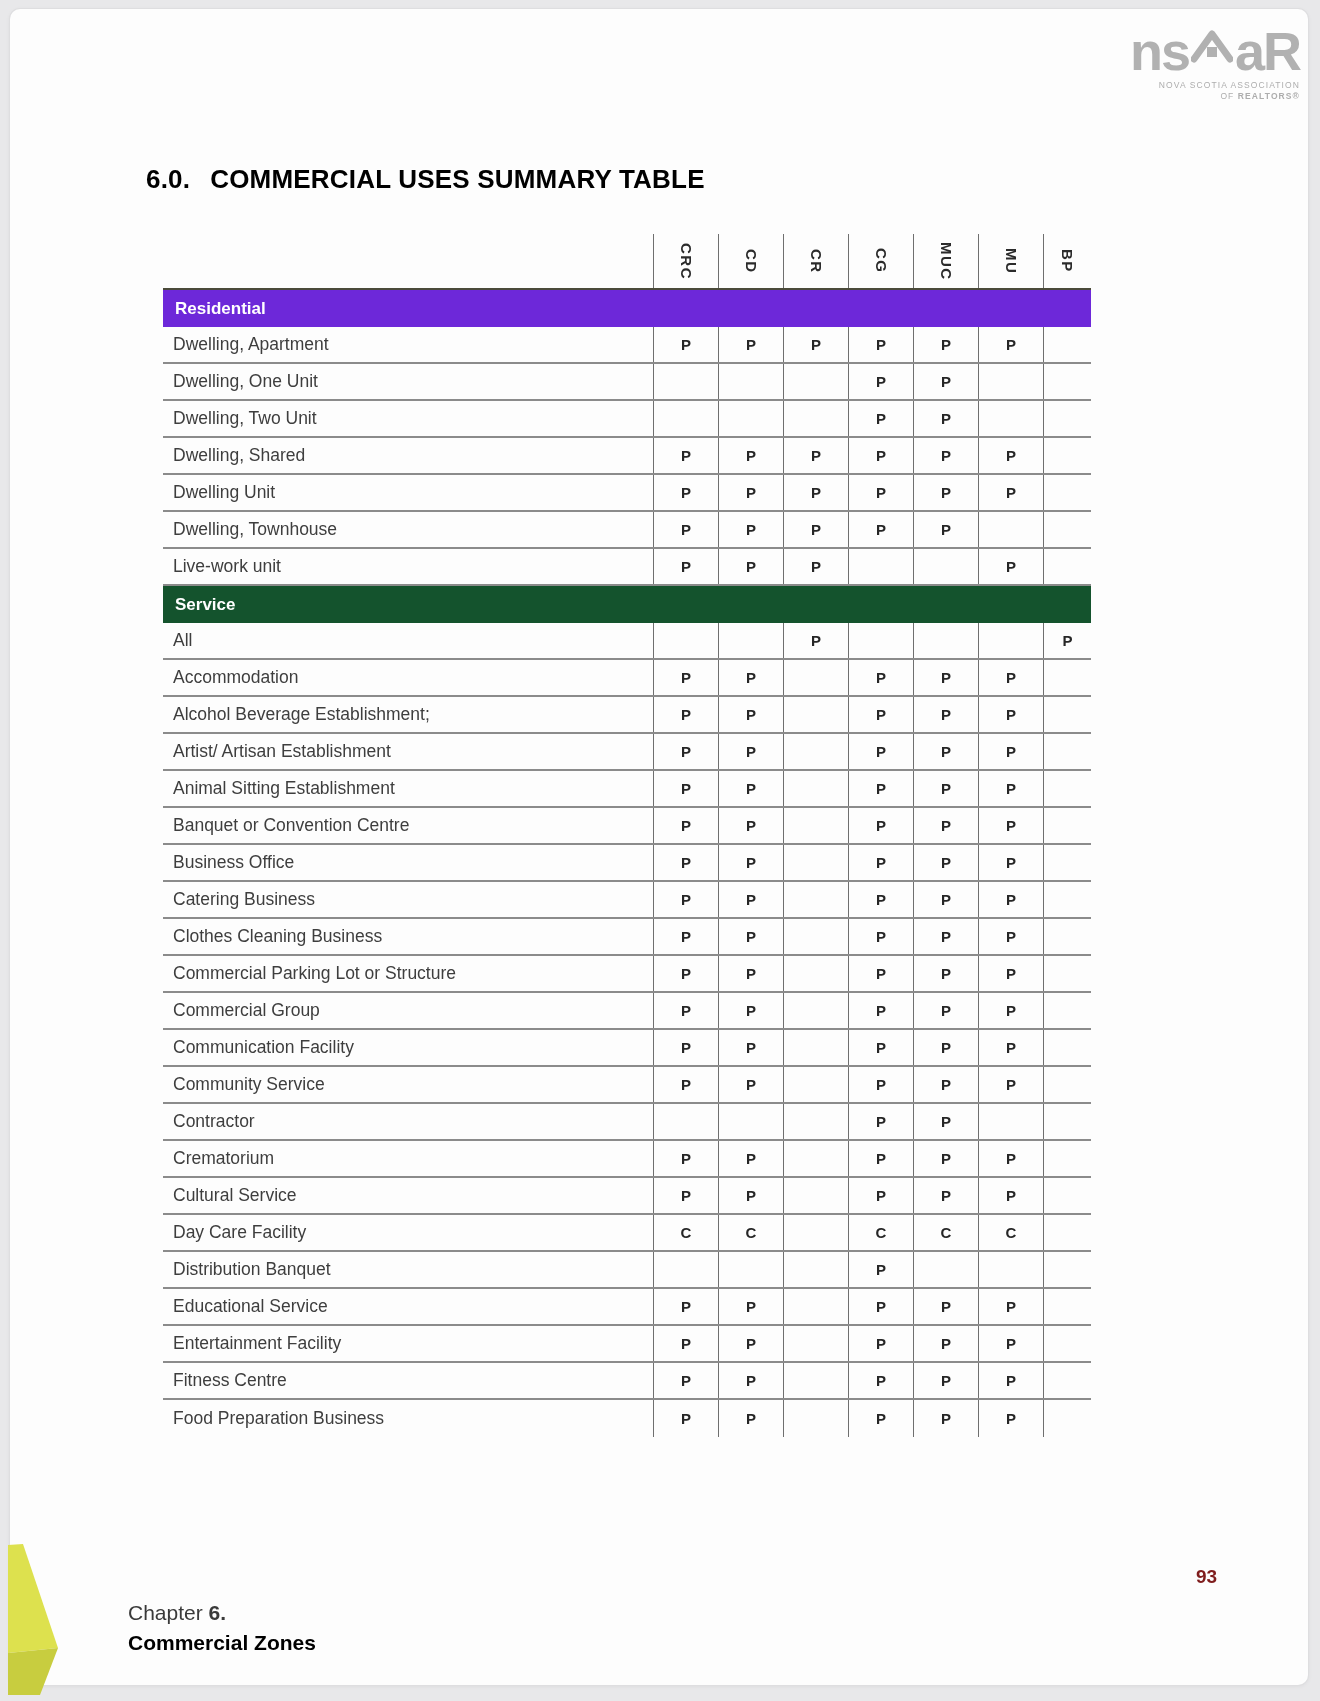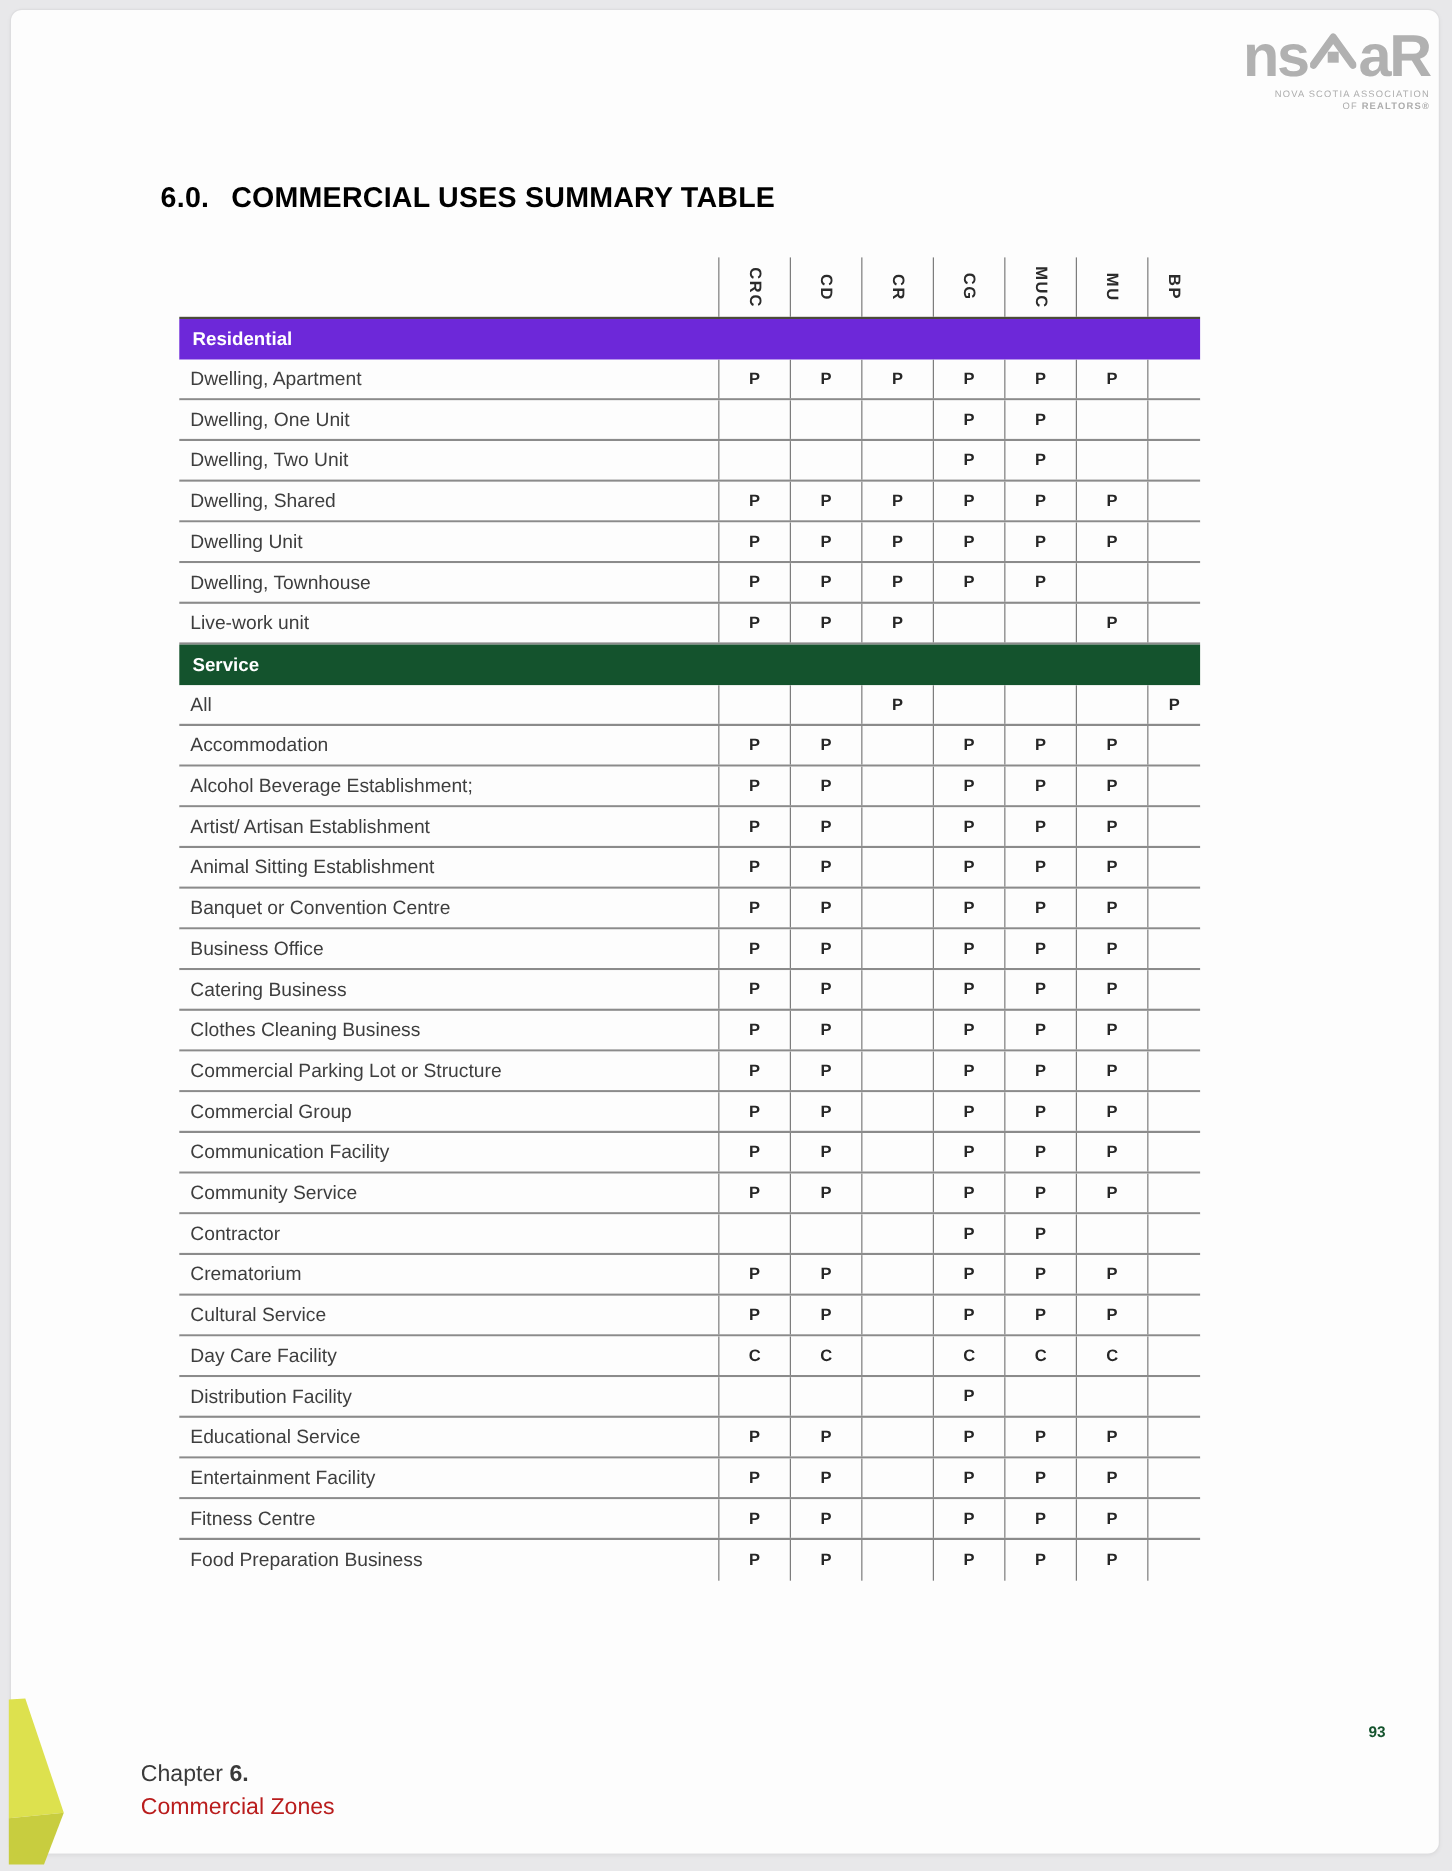--- a/index.html
+++ b/index.html
@@ -42,22 +42,22 @@
   .trow:last-child { border-bottom:none; }
   .ulabel { flex:1; display:flex; align-items:center; padding-left:10px; font-size:17.5px; color:#3e3e3e; }
   .vcell { width:65px; flex-shrink:0; box-sizing:border-box; border-left:1px solid #6f6f6f;
            display:flex; align-items:center; justify-content:center;
            font-weight:700; font-size:15px; color:#262626; }
   .vcell:last-child { width:48px; }
 
   
   .footer-chapter { position:absolute; left:128px; top:1562px; font-size:21px; color:#3a3a3a; line-height:1.45;margin-top:36px; }
   .footer-chapter .num { font-weight:700; }
-  .footer-chapter .zones { font-weight:400; color:#b91c1c; }
-  .page-number { position:absolute; left:1196px; top:1566px; font-size:14px; font-weight:700; color:#14532d;margin-left:48px; }
+  .footer-chapter .zones { font-weight:700; color:#000000; }
+  .page-number { position:absolute; left:1196px; top:1566px; font-size:19px; font-weight:700; color:#7f1d1d; }
   .corner-arrow { position:absolute; left:0; top:1538px; }
 </style>
 </head>
 <body>
 
 <div class="page"></div>
 
 <div class="logo">
   <div class="logo-row">
     <span class="logo-word">ns</span>
@@ -346,21 +346,21 @@
         <div class="ulabel">Day Care Facility</div>
         <div class="vcell">C</div>
         <div class="vcell">C</div>
         <div class="vcell"></div>
         <div class="vcell">C</div>
         <div class="vcell">C</div>
         <div class="vcell">C</div>
         <div class="vcell"></div>
       </div>
       <div class="trow">
-        <div class="ulabel">Distribution Facility</div>
+        <div class="ulabel">Distribution Banquet</div>
         <div class="vcell"></div>
         <div class="vcell"></div>
         <div class="vcell"></div>
         <div class="vcell">P</div>
         <div class="vcell"></div>
         <div class="vcell"></div>
         <div class="vcell"></div>
       </div>
       <div class="trow">
         <div class="ulabel">Educational Service</div>

